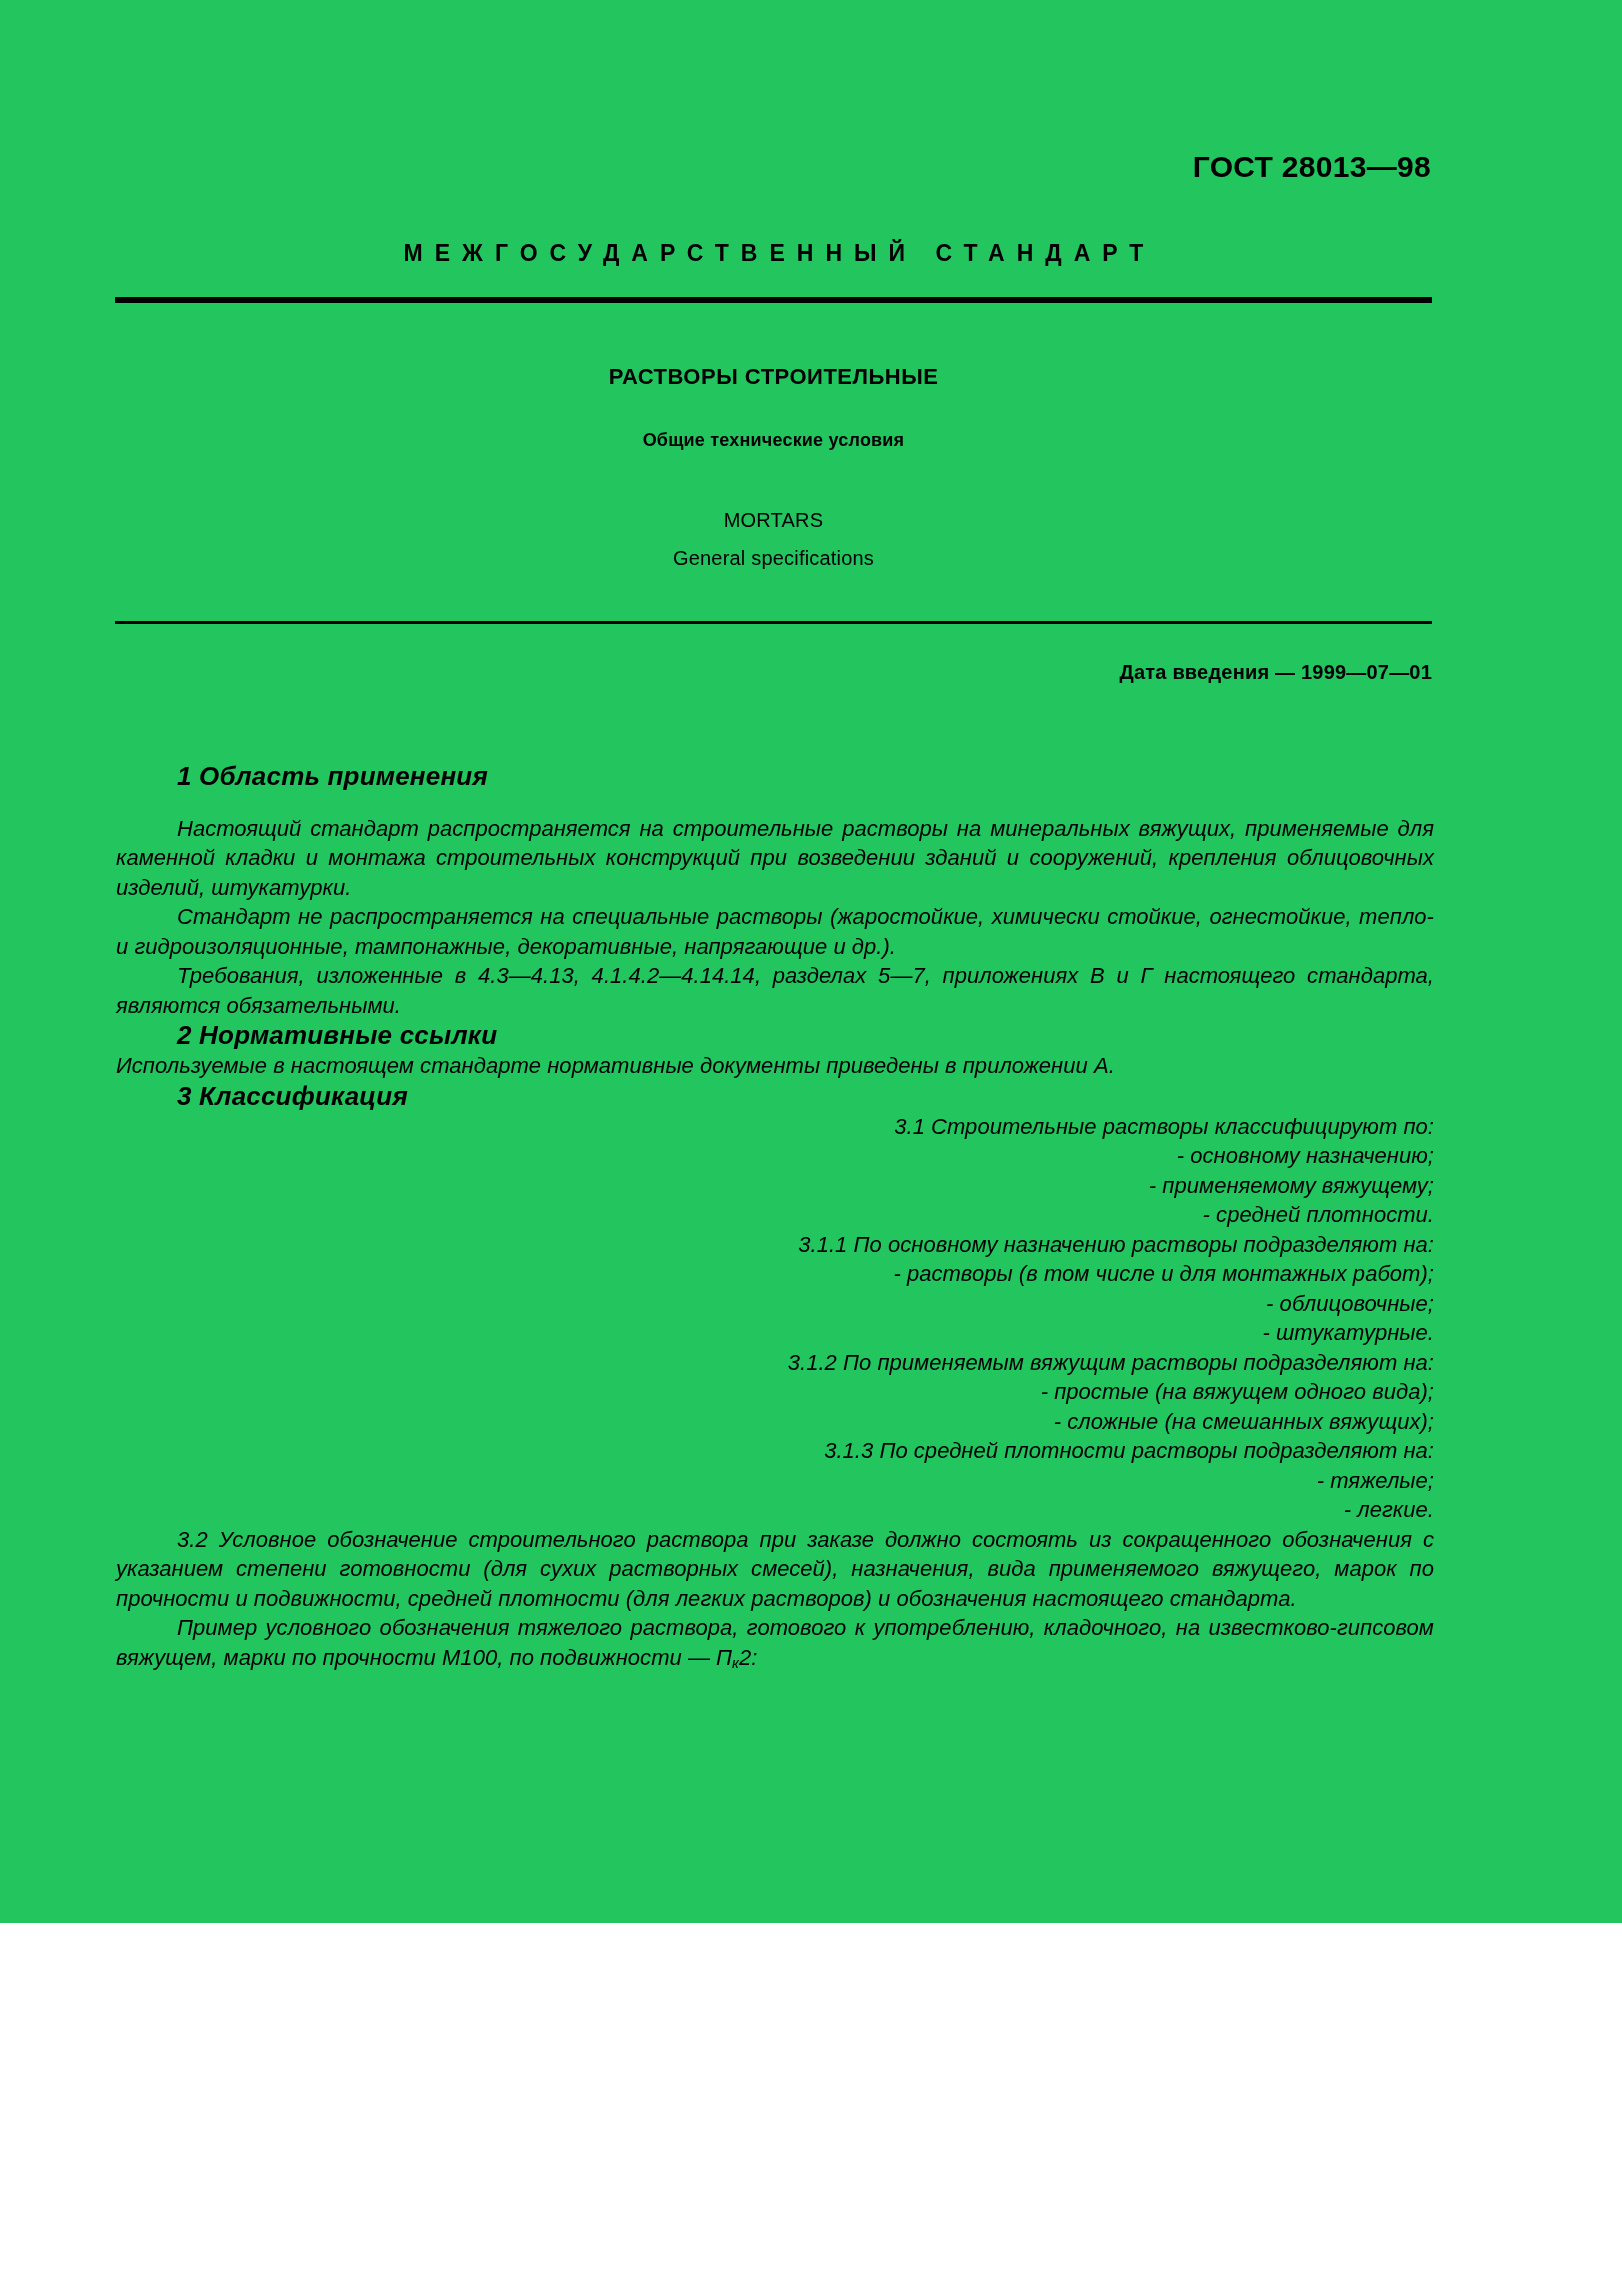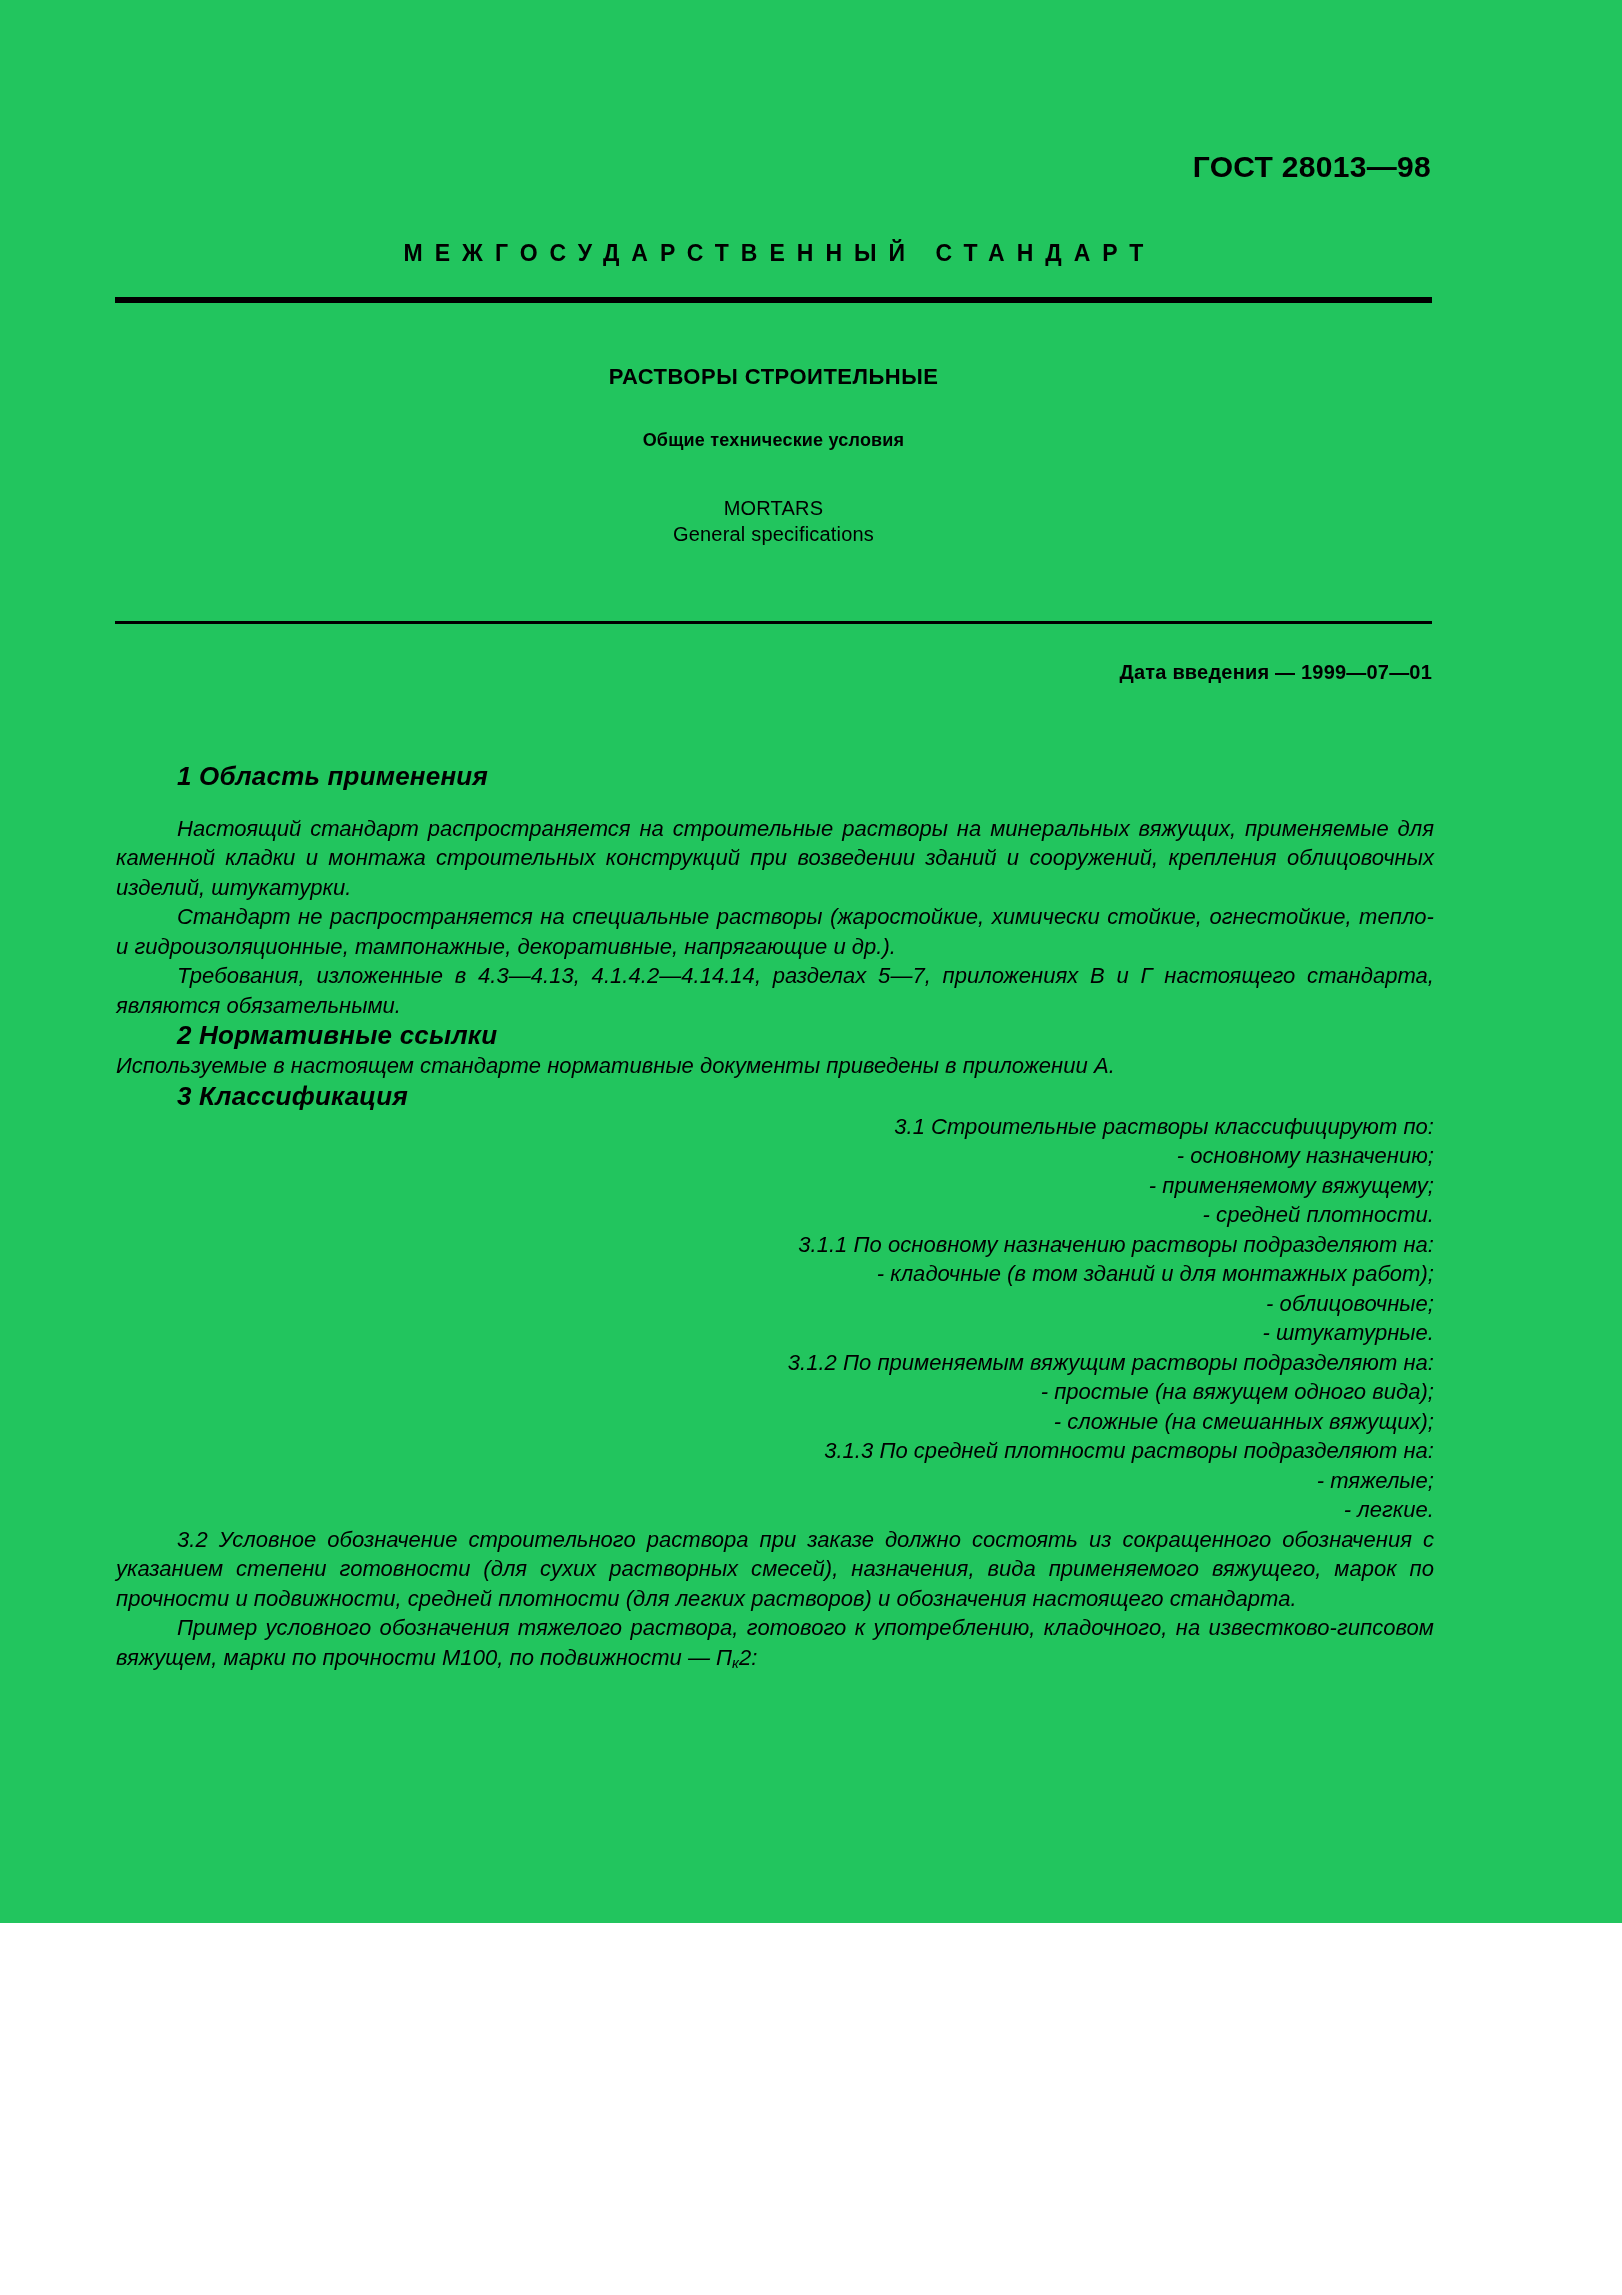--- a/index.html
+++ b/index.html
@@ -69,21 +69,21 @@
   .title-sub {
     font-size: 18px;
     font-weight: bold;
     letter-spacing: 0.2px;
     margin: 0;
     padding-top: 40px;
   }
   .title-en-main {
     font-size: 20px;
     font-weight: normal;
-    margin: 0;
+    margin: 12px;
     padding-top: 46px;
     letter-spacing: 0.2px;
   }
   .title-en-sub {
     font-size: 20px;
     font-weight: normal;
     margin: 0;
     padding-top: 3.1px;
     letter-spacing: 0.2px;
   }
@@ -219,21 +219,21 @@
     <p class="para noindent after-head">Используемые в настоящем стандарте нормативные документы приведены в приложении А.</p>
 
     <h2 class="section sec-gap">3  Классификация</h2>
 
     <p class="listline after-head">3.1  Строительные растворы классифицируют по:</p>
     <p class="listline dash">- основному назначению;</p>
     <p class="listline dash">- применяемому вяжущему;</p>
     <p class="listline dash">- средней плотности.</p>
 
     <p class="listline sub-num">3.1.1  По основному назначению растворы подразделяют на:</p>
-    <p class="listline dash">- кладочные (в том зданий и для монтажных работ);</p>
+    <p class="listline dash">- растворы (в том числе и для монтажных работ);</p>
     <p class="listline dash">- облицовочные;</p>
     <p class="listline dash">- штукатурные.</p>
 
     <p class="listline sub-num">3.1.2  По применяемым вяжущим растворы подразделяют на:</p>
     <p class="listline dash">- простые (на вяжущем одного вида);</p>
     <p class="listline dash">- сложные (на смешанных вяжущих);</p>
 
     <p class="listline sub-num">3.1.3  По средней плотности растворы подразделяют на:</p>
     <p class="listline dash">- тяжелые;</p>
     <p class="listline dash">- легкие.</p>

